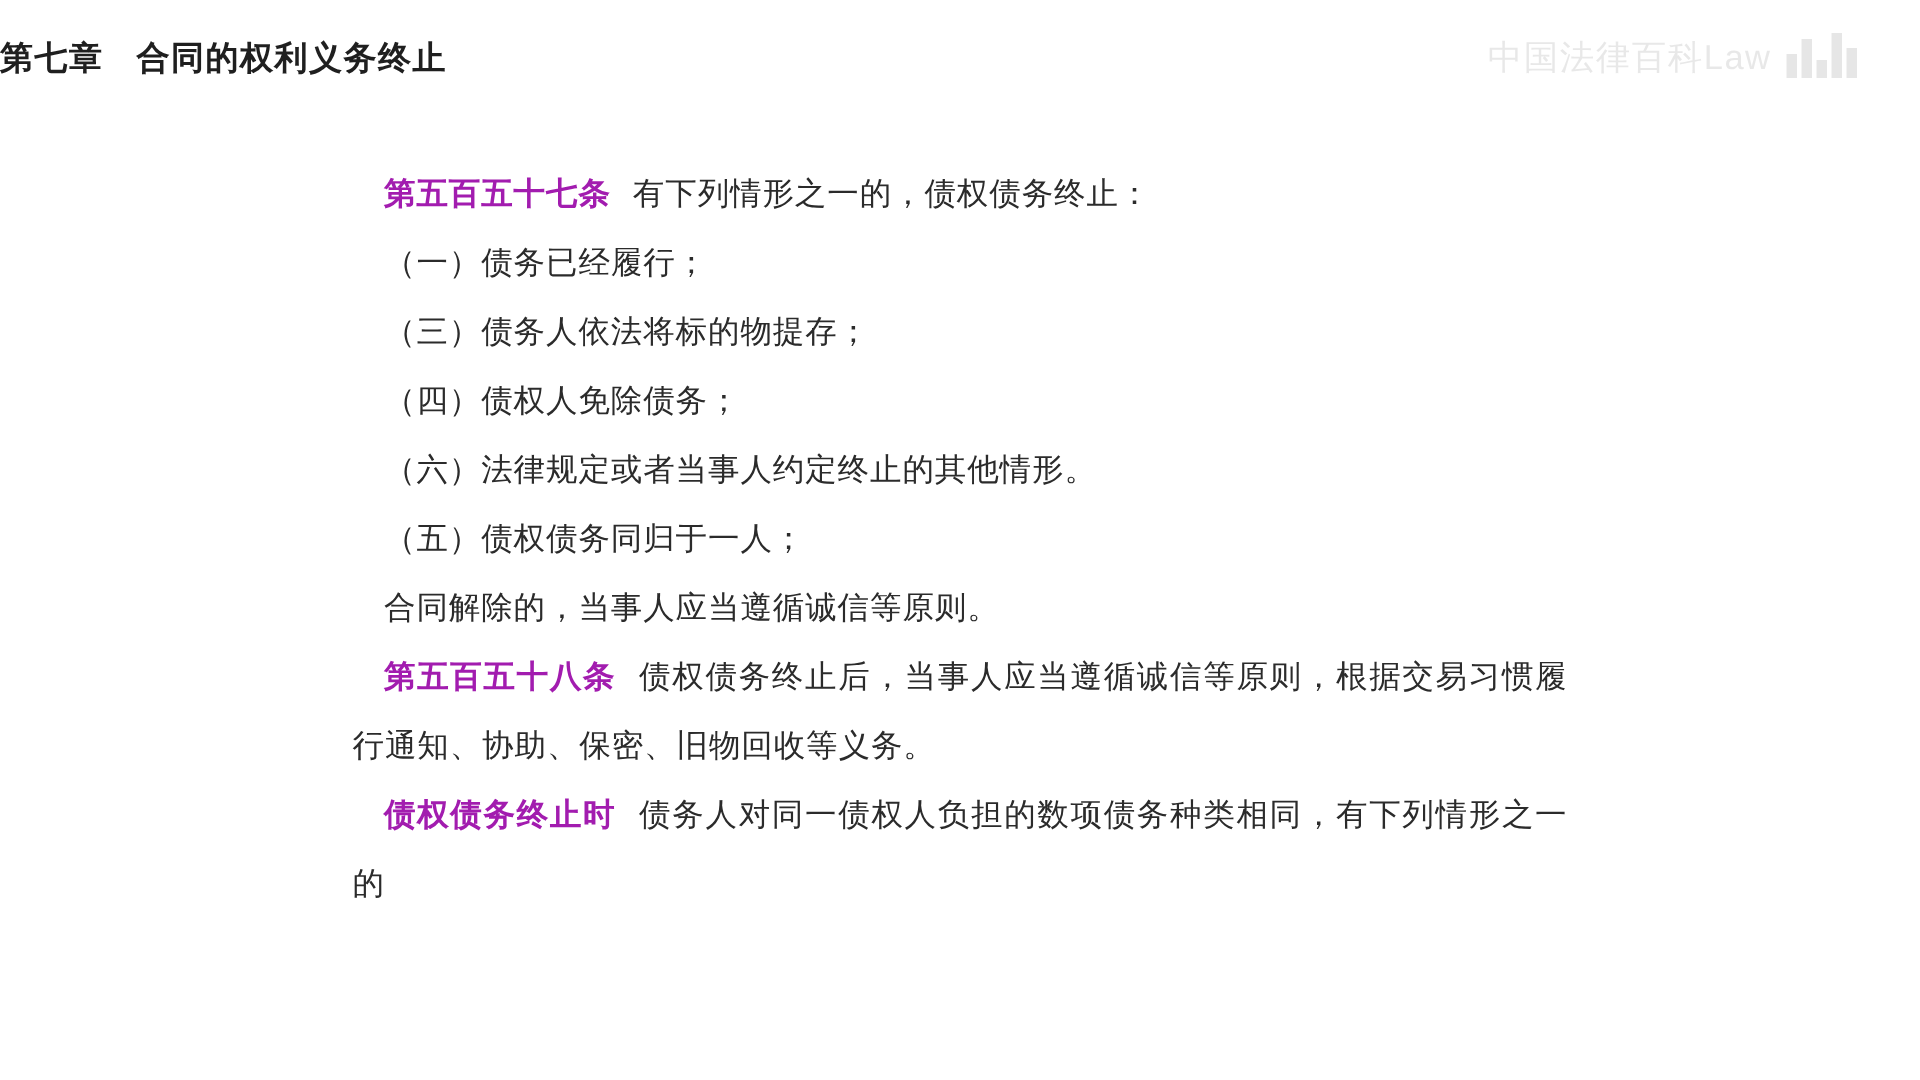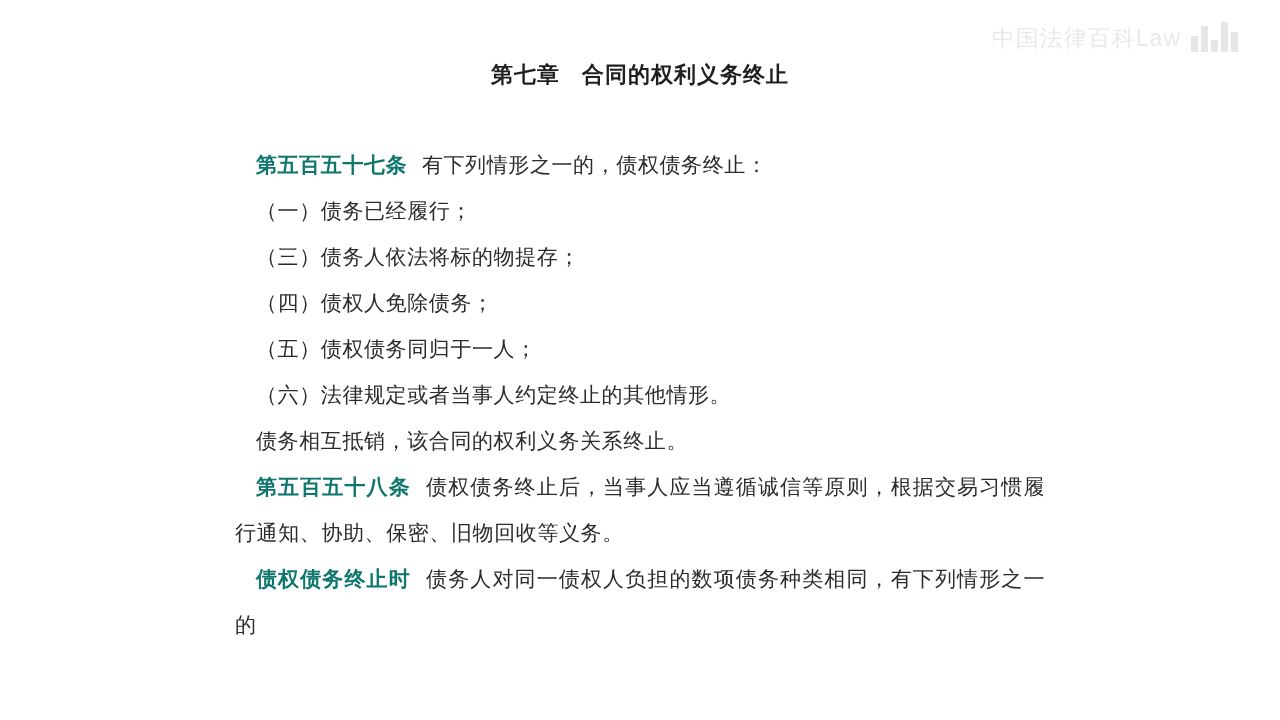--- a/index.html
+++ b/index.html
@@ -55,26 +55,26 @@
     width: 7px;
     background: #8f8f8f;
   }
   .watermark .wm-mark i:nth-child(1) { height: 16px; }
   .watermark .wm-mark i:nth-child(2) { height: 26px; }
   .watermark .wm-mark i:nth-child(3) { height: 12px; }
   .watermark .wm-mark i:nth-child(4) { height: 30px; }
   .watermark .wm-mark i:nth-child(5) { height: 20px; }
 
   .doc-title {
-    text-align: center;
+    text-align: left;
     font-size: 22px;
     font-weight: 700;
     letter-spacing: 1px;
     margin: 0;
-    padding-top: 60px;
+    padding-top: 24px;
     color: #1f1f1f;
   }
   .doc-title .title-gap {
     display: inline-block;
     width: 22px;
   }
 
   .body-block {
     margin: 0 auto;
     padding-top: 52px;
@@ -88,21 +88,21 @@
     text-align: justify;
     text-justify: inter-ideograph;
     letter-spacing: 0.6px;
     color: #2b2b2b;
   }
   p.indent1 {
     text-indent: 1em;
   }
   .article-no {
     font-weight: 700;
-    color: #0f766e;
+    color: #a21caf;
   }
   .sp {
     display: inline-block;
     width: 0.7em;
   }
 </style>
 </head>
 <body>
 
 <div class="page">
@@ -124,23 +124,23 @@
 
   <div class="body-block">
 
     <p class="para indent1">
       <span class="article-no">第五百五十七条</span><span class="sp"></span><span>有下列情形之一的，债权债务终止：</span>
     </p>
 
     <p class="para indent1">（一）债务已经履行；</p>
     <p class="para indent1">（三）债务人依法将标的物提存；</p>
     <p class="para indent1">（四）债权人免除债务；</p>
+    <p class="para indent1">（六）法律规定或者当事人约定终止的其他情形。</p>
     <p class="para indent1">（五）债权债务同归于一人；</p>
-    <p class="para indent1">（六）法律规定或者当事人约定终止的其他情形。</p>
-    <p class="para indent1">债务相互抵销，该合同的权利义务关系终止。</p>
+    <p class="para indent1">合同解除的，当事人应当遵循诚信等原则。</p>
 
     <p class="para indent1">
       <span class="article-no">第五百五十八条</span><span class="sp"></span><span>债权债务终止后，当事人应当遵循诚信等原则，根据交易习惯履行通知、协助、保密、旧物回收等义务。</span>
     </p>
 
 
     <p class="para indent1">
       <span class="article-no">债权债务终止时</span><span class="sp"></span><span>债务人对同一债权人负担的数项债务种类相同，有下列情形之一的</span>
     </p>
 

